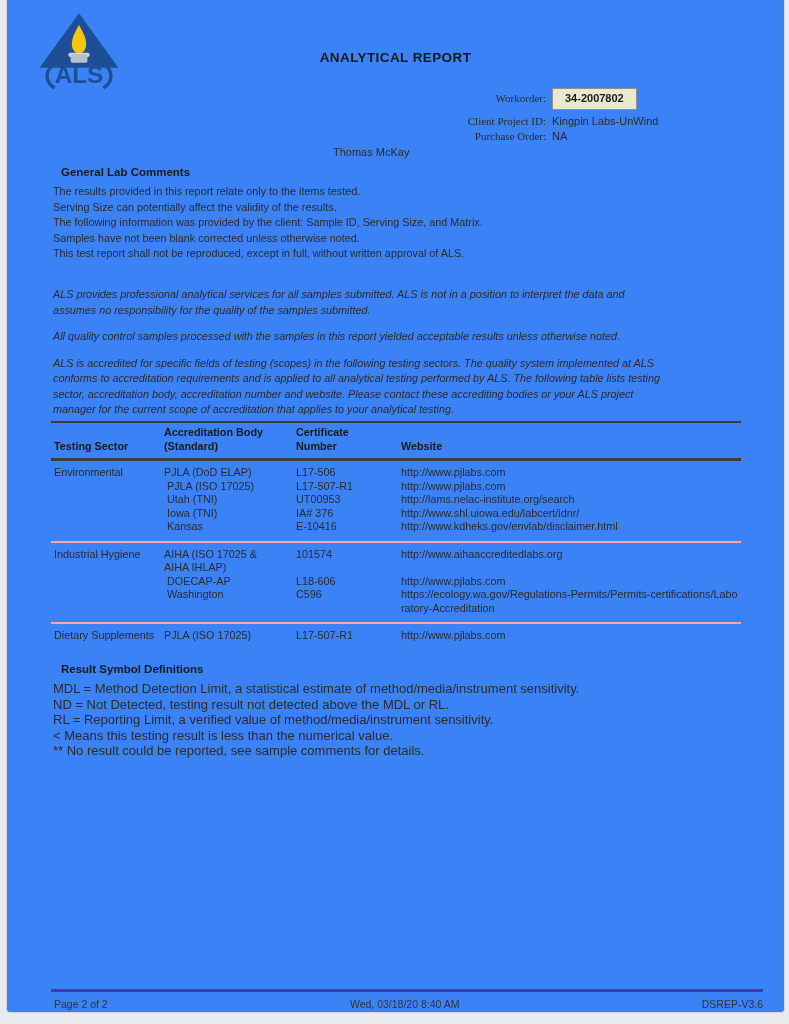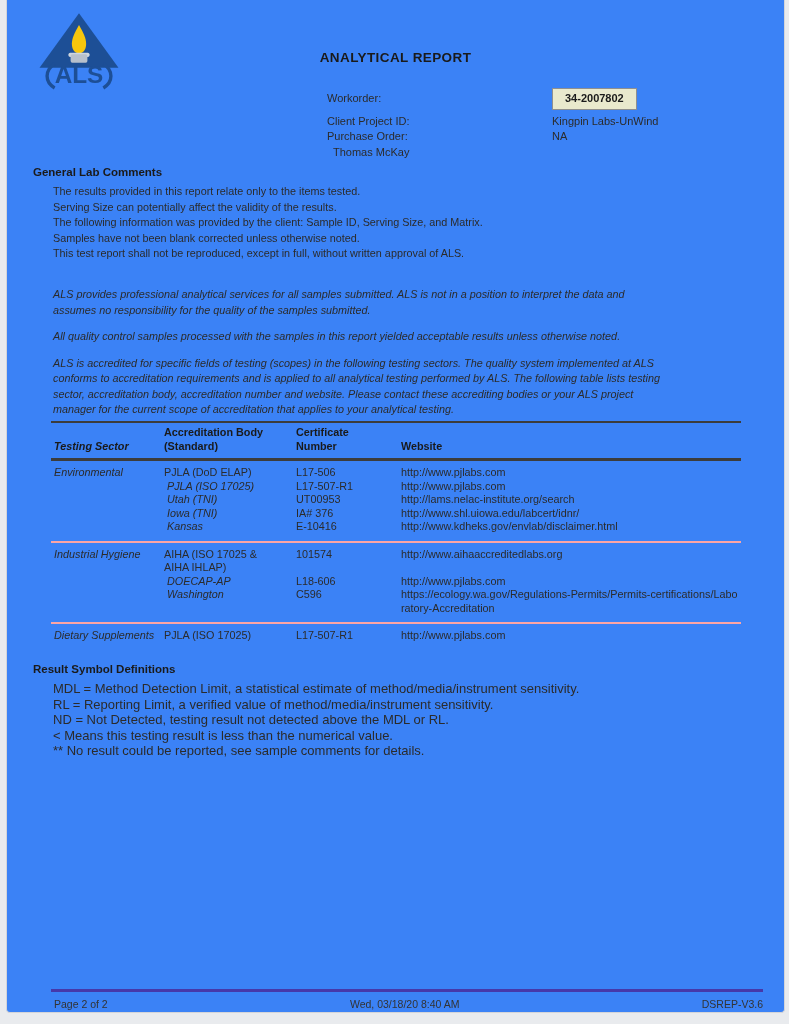--- a/index.html
+++ b/index.html
@@ -27,47 +27,47 @@
   .report-title {
     left: 0; top: 50px; width: 100%;
     text-align: center; font-weight: bold; font-size: 13.5px;
     letter-spacing: .4px; color: #1a1a1a;
   }
 
   
   .wo-block { left: 320px; top: 88px; width: 450px; font-size: 11px; }
   .wo-row { display: flex; align-items: center; line-height: 15.5px; }
   .wo-row.first { margin-bottom: 4px; }
-  .wo-label { flex: 0 0 219px; text-align: left; }
+  .wo-label { flex: 0 0 219px; text-align: right; font-family: Liberation Serif, serif; }
   .wo-value { margin-left: 6px; }
   .wo-box {
     display: inline-block; font-weight: bold;
     background: var(--workorder-box-bg, #e9e9cd);
     border: 1px solid #8f8f8f;
     padding: 2px 12px; font-size: 11px; color: #1a1a1a;
   }
 
   
-  .section-heading { font-weight: bold; font-size: 11.5px; color: #1a1a1a; }
+  .section-heading { font-weight: bold; font-size: 11.5px; color: #1a1a1a; margin-left: 28px; }
   .glc-heading { left: 26px; top: 166px; }
   .glc-lines { left: 46px; top: 184px; font-size: 10.8px; line-height: 15.6px; }
   .paragraphs { left: 46px; top: 287px; width: 724px; font-size: 10.8px; line-height: 15.5px; }
   .paragraphs p { margin: 0 0 11px 0; white-space: pre-line; font-style: italic; }
   .pre { white-space: pre-line; }
 
   
   .acc-table-wrap { left: 44px; top: 421px; width: 690px; }
   table { border-collapse: collapse; width: 100%; border-top: 2px solid #3c3c3c; }
   col.c1 { width: 113px; } col.c2 { width: 132px; } col.c3 { width: 105px; }
   thead tr { border-bottom: 3px solid #3c3c3c; }
   th {
     text-align: left; vertical-align: bottom; font-weight: bold;
     font-size: 10.8px; line-height: 13.5px; padding: 3px 0 5px 0; color: #1a1a1a;
   }
-  th:first-child, td:first-child { padding-left: 3px; font-style: italic; }
+  th:first-child, td:first-child { padding-left: 3px; }
   tbody { border-bottom: 2px solid #fca5a5; }
   tbody:last-child { border-bottom: none; }
   td { vertical-align: top; font-size: 10.8px; line-height: 13.5px; padding: 0; }
   tbody tr:first-child td { padding-top: 5px; }
   tbody tr:last-child td { padding-bottom: 7px; }
   td.website { word-break: break-all; padding-right: 2px; }
 
   .rsd-heading { left: 26px; top: 663px; }
   .rsd-lines { left: 46px; top: 681px; font-size: 13px; line-height: 15.6px; }
 
@@ -208,22 +208,22 @@
           <td>L17-507-R1</td>
           <td class="website">http://www.pjlabs.com</td>
         </tr>
       </tbody>
     </table>
   </div>
 
   <div class="abs section-heading rsd-heading">Result Symbol Definitions</div>
   <div class="abs rsd-lines">
     <div>MDL = Method Detection Limit, a statistical estimate of method/media/instrument sensitivity.</div>
+    <div>ND = Not Detected, testing result not detected above the MDL or RL.</div>
     <div>RL = Reporting Limit, a verified value of method/media/instrument sensitivity.</div>
-    <div>ND = Not Detected, testing result not detected above the MDL or RL.</div>
     <div>&lt; Means this testing result is less than the numerical value.</div>
     <div>** No result could be reported, see sample comments for details.</div>
   </div>
 
   <div class="abs footer-rule"></div>
   <div class="abs footer-row">
     <span class="left">Page 2 of 2</span>
     <span>Wed, 03/18/20 8:40 AM</span>
     <span>DSREP-V3.6</span>
   </div>

